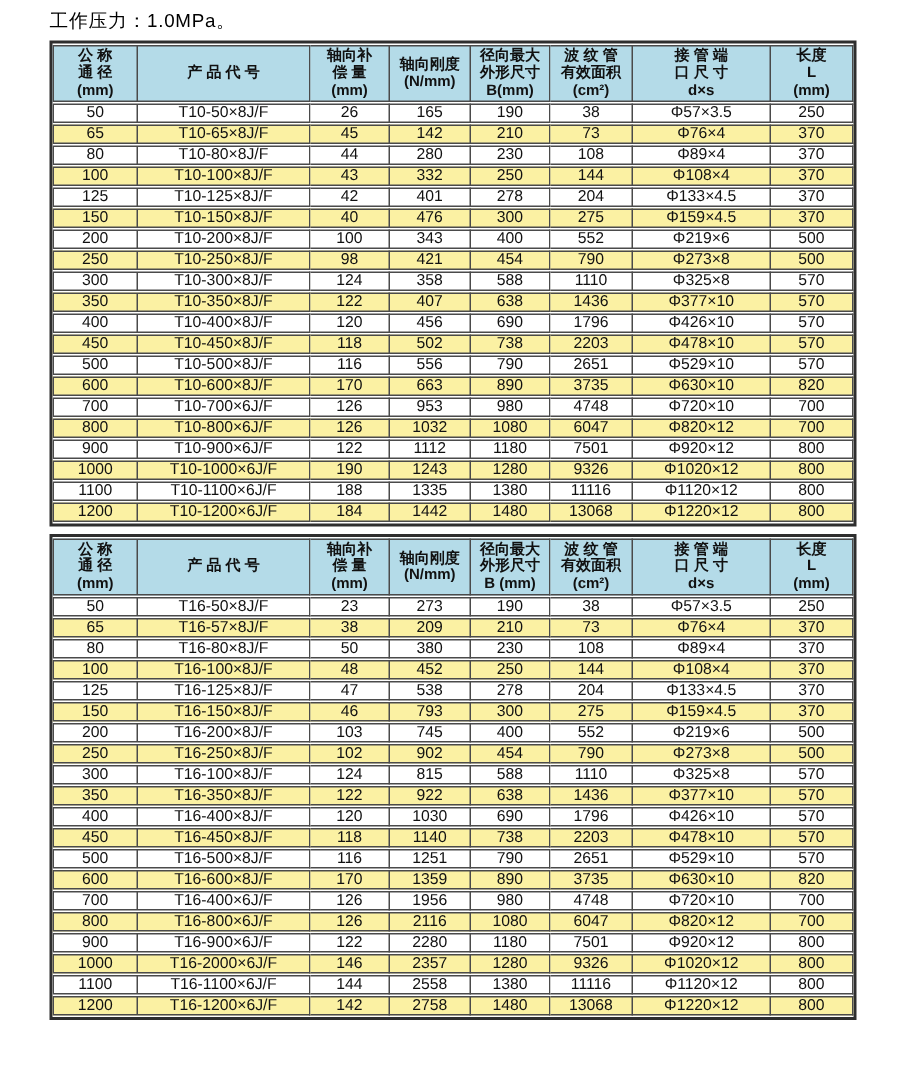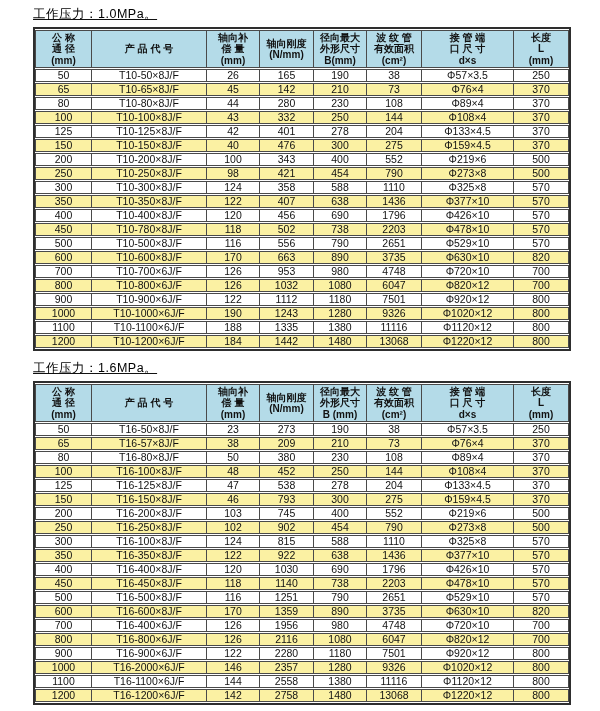--- a/index.html
+++ b/index.html
@@ -9,21 +9,21 @@
     --border:#4a4a4a;
     --outer:#2e2e2e;
     --text:#111111;
   }
   html,body{margin:0;padding:0;}
   body{
     width:600px;height:711px;background:#ffffff;
     font-family:"Liberation Sans","DejaVu Sans",sans-serif;
     color:var(--text);
   }
-  .sheet{padding:7px 0 0 33px;text-decoration:underline;}
+  .sheet{padding:7px 0 0 33px;}
   .tbl-title{
     font-size:12.5px;line-height:15px;color:#000;
     margin:0 0 5px 0;letter-spacing:0.5px;
   }
   .tbl-title.second{margin-top:6px;}
   .twrap{
     display:inline-block;border:2px solid var(--outer);
     background:#ffffff;
   }
   table{
@@ -198,21 +198,21 @@
             <td>T10-400×8J/F</td>
             <td>120</td>
             <td>456</td>
             <td>690</td>
             <td>1796</td>
             <td>Φ426×10</td>
             <td>570</td>
           </tr>
           <tr class="alt">
             <td>450</td>
-            <td>T10-780×8J/F</td>
+            <td>T10-450×8J/F</td>
             <td>118</td>
             <td>502</td>
             <td>738</td>
             <td>2203</td>
             <td>Φ478×10</td>
             <td>570</td>
           </tr>
           <tr>
             <td>500</td>
             <td>T10-500×8J/F</td>
@@ -290,21 +290,20 @@
             <td>1442</td>
             <td>1480</td>
             <td>13068</td>
             <td>Φ1220×12</td>
             <td>800</td>
           </tr>
         </tbody>
     </table>
   </div>
 
-  <div class="tbl-title second">工作压力：1.6MPa。</div>
 
   <div class="twrap">
     <table>
       <colgroup>
         <col style="width:57px">
           <col style="width:115px">
           <col style="width:53px">
         <col style="width:54px">
           <col style="width:53px">
           <col style="width:55px">

